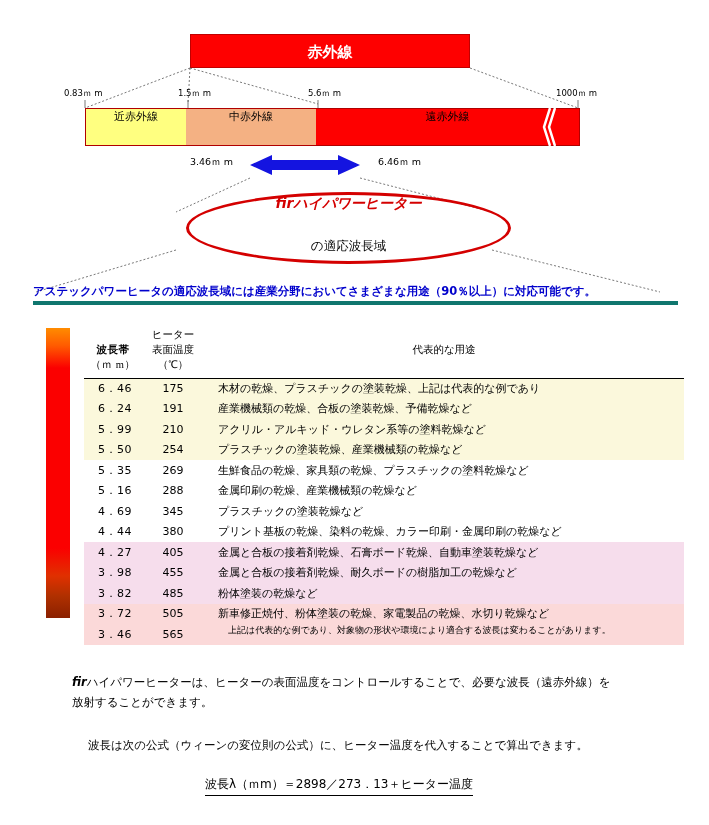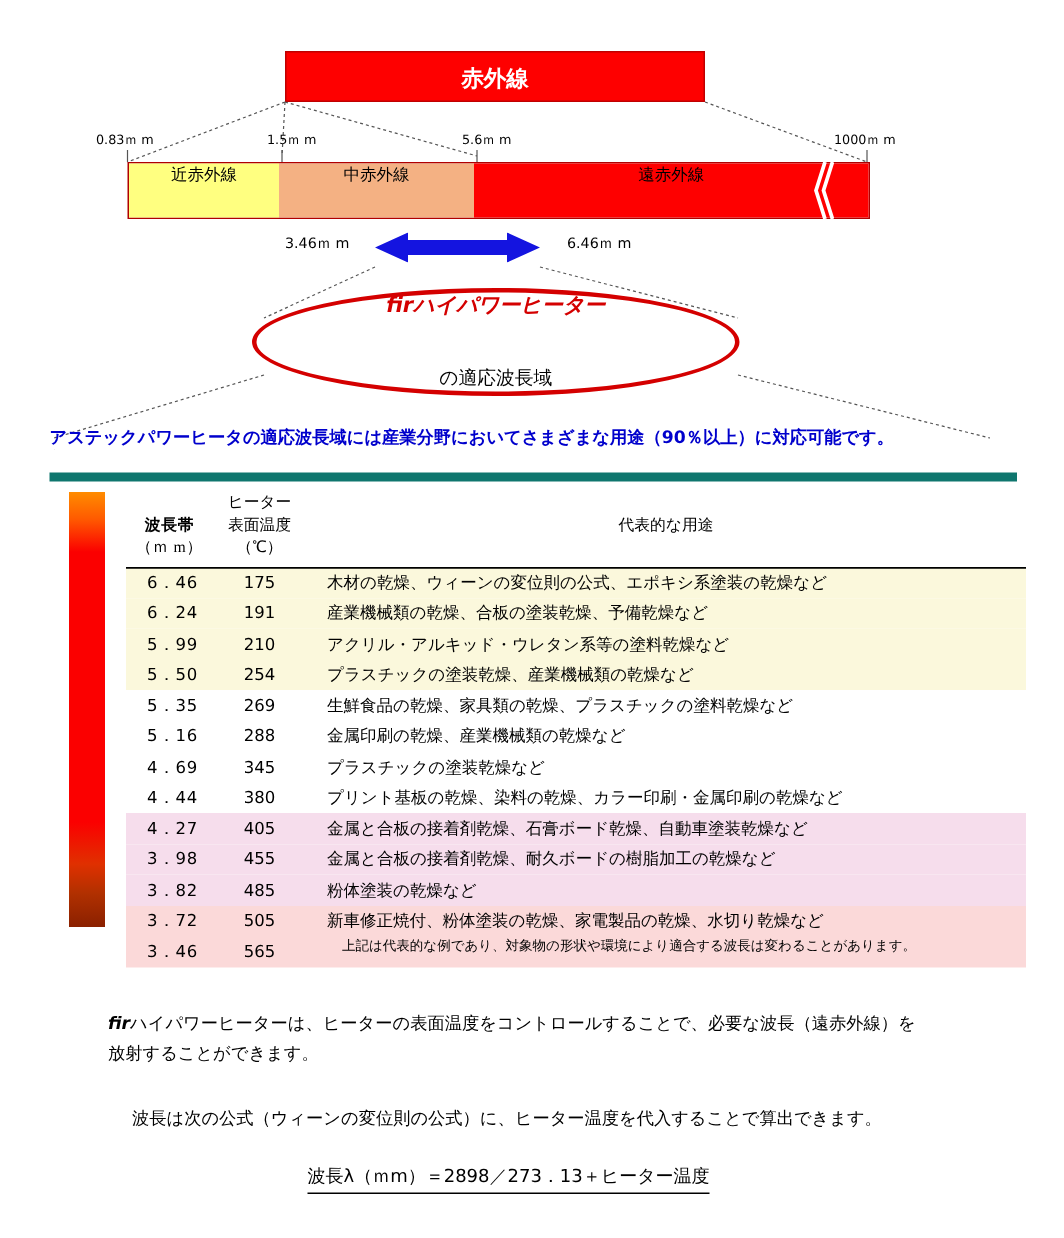--- a/index.html
+++ b/index.html
@@ -38,32 +38,32 @@
   .band.far  { background:#fe0000; flex:1; }
 
   
   .break-mark { position:absolute; top:108px; left:540px; width:16px; height:38px; }
 
   .arrow-row { position:absolute; left:85px; top:152px; width:495px; height:26px; }
   .arrow-label { position:absolute; font-size:9.5px; font-family:"DejaVu Sans", sans-serif; }
   .blue-arrow { position:absolute; left:250px; top:155px; width:110px; height:20px; }
 
   .ellipse {
-    position:absolute; left:168px; top:192px; width:325px; height:72px;
+    position:absolute; left:186px; top:192px; width:325px; height:72px;
     border:3px solid #d40000; border-radius:50%;
-    display:flex; flex-direction:column; align-items:center; justify-content:space-between;
+    display:flex; flex-direction:column; align-items:center; justify-content:flex-start;gap:20px;
   }
   .ellipse .l1 { font-size:14px; color:#d40000; font-weight:bold; font-style:italic; font-family:"DejaVu Sans", sans-serif; }
   .ellipse .l2 { font-size:12.5px; color:#000; margin-top:5px; font-family:"DejaVu Sans", sans-serif; }
 
   
   .blue-note {
     position:absolute; left:33px; top:284px; width:645px;
     font-size:11.5px; color:#0000cc; font-weight:bold;
-    border-bottom:6px solid #0f766e; padding-bottom:16px;
+    border-bottom:4px solid #0f766e; padding-bottom:2px;
     font-family:"DejaVu Sans", sans-serif; white-space:nowrap;
   }
 
   
   #table-area { position:absolute; left:0px; top:328px; width:709px; }
 
   .gradient-bar {
     position:absolute; left:46px; top:0px; width:24px; height:290px;
     background: linear-gradient(to bottom,
        #ff8c00 0px, #ff5a00 18px, #fb0000 40px,
@@ -192,21 +192,21 @@
           <td class="c-use"></td>
         </tr>
         <tr class="hdr-underline">
           <td colspan="3"></td>
         </tr>
       </thead>
       <tbody>
         <tr class="g1">
           <td class="c-wl">6．46</td>
           <td class="c-tmp">175</td>
-          <td class="c-use">木材の乾燥、ウィーンの変位則の公式、エポキシ系塗装の乾燥など</td>
+          <td class="c-use">木材の乾燥、プラスチックの塗装乾燥、上記は代表的な例であり</td>
         </tr>
         <tr class="g1">
           <td class="c-wl">6．24</td>
           <td class="c-tmp">191</td>
           <td class="c-use">産業機械類の乾燥、合板の塗装乾燥、予備乾燥など</td>
         </tr>
         <tr class="g1">
           <td class="c-wl">5．99</td>
           <td class="c-tmp">210</td>
           <td class="c-use">アクリル・アルキッド・ウレタン系等の塗料乾燥など</td>

